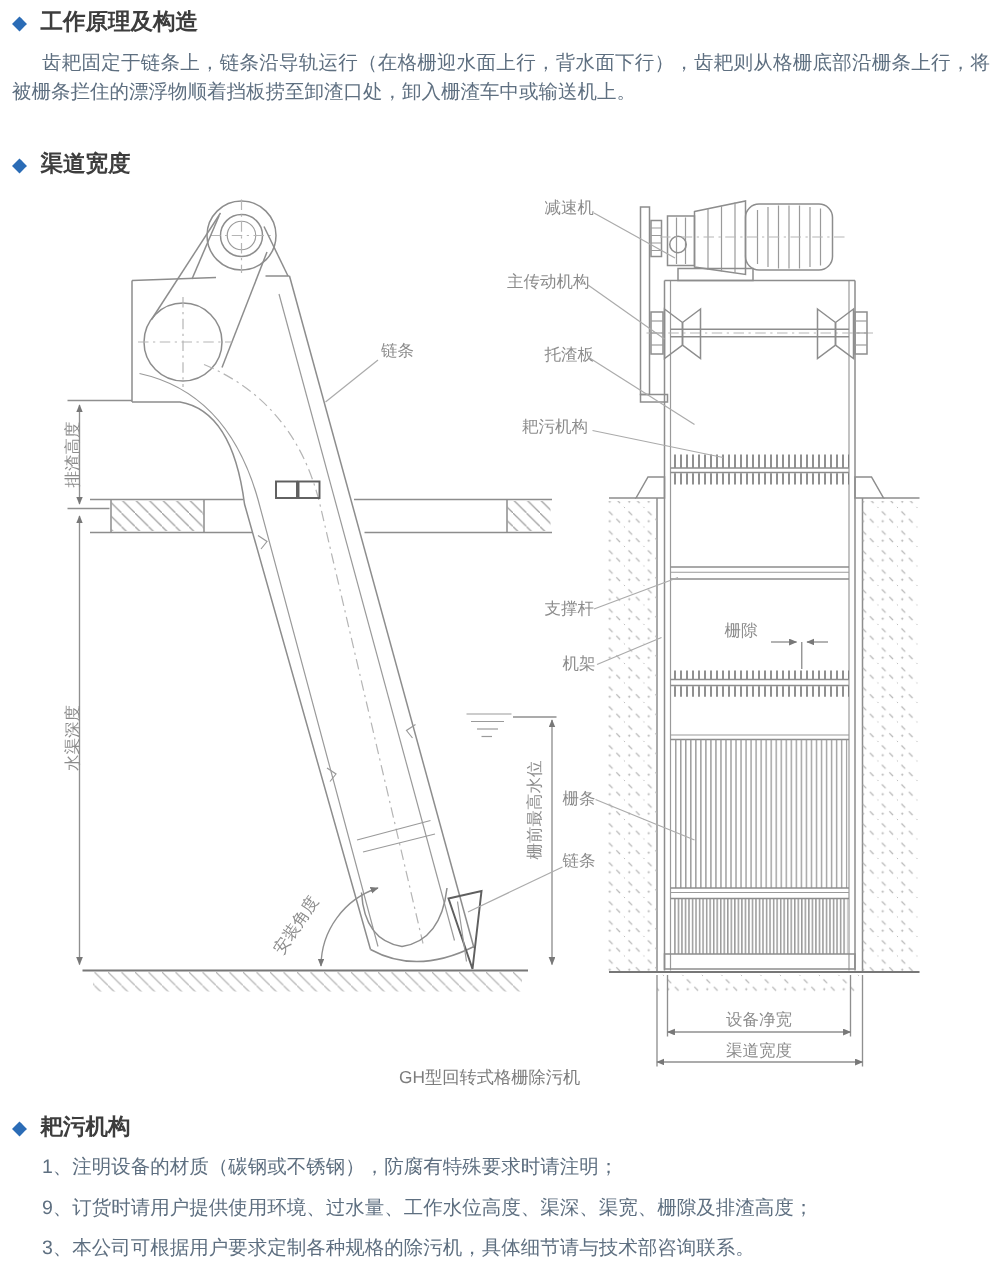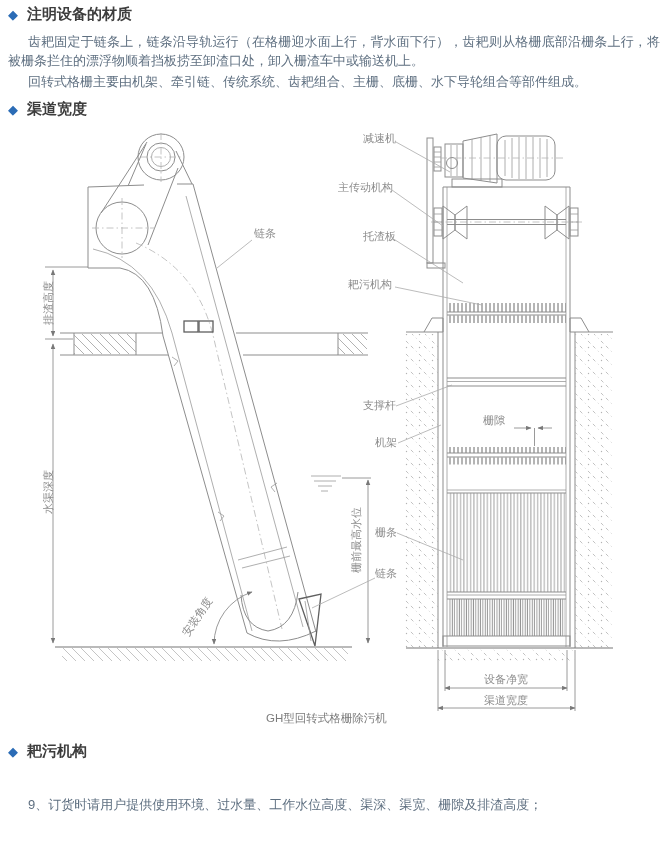--- a/index.html
+++ b/index.html
@@ -22,24 +22,23 @@
   .lbl{font-size:11px;fill:#8c8c8c;}
   .cap{font-size:11.5px;fill:#7c7c7c;}
 </style>
 </head>
 <body>
 
 <div id="page">
 
   <div class="sec-head" style="top:5px;">
     <span class="diamond">◆</span>
-    <span>注明设备的材质</span>
+    <span>工作原理及构造</span>
   </div>
   <div class="body-text para" style="top:32px;">齿耙固定于链条上，链条沿导轨运行（在格栅迎水面上行，背水面下行），齿耙则从格栅底部沿栅条上行，将被栅条拦住的漂浮物顺着挡板捞至卸渣口处，卸入栅渣车中或输送机上。</div>
-  <div class="body-text para" style="top:72px;">回转式格栅主要由机架、牵引链、传统系统、齿耙组合、主栅、底栅、水下导轮组合等部件组成。</div>
 
   <div class="sec-head" style="top:100px;">
     <span class="diamond">◆</span>
     <span>渠道宽度</span>
   </div>
 
   <svg width="660" height="602" viewBox="0 125 660 602">
     <defs>
       <pattern id="slabHatch" width="9" height="9" patternUnits="userSpaceOnUse">
         <path d="M-1,-1 L10,10" stroke="#9e9e9e" stroke-width="0.8"></path>
@@ -264,15 +263,17 @@
       <line class="leader" x1="375" y1="578" x2="312" y2="608"></line>
     </g>
 
     <text class="cap" x="266" y="722">GH型回转式格栅除污机</text>
   </svg>
 
   <div class="sec-head" style="top:742px;">
     <span class="diamond">◆</span>
     <span>耙污机构</span>
   </div>
+  <div class="body-text order-item" style="top:768px;">1、注明设备的材质（碳钢或不锈钢），防腐有特殊要求时请注明；</div>
   <div class="body-text order-item" style="top:795px;">9、订货时请用户提供使用环境、过水量、工作水位高度、渠深、渠宽、栅隙及排渣高度；</div>
+  <div class="body-text order-item" style="top:822px;">3、本公司可根据用户要求定制各种规格的除污机，具体细节请与技术部咨询联系。</div>
 
 </div>
 
 </body></html>

